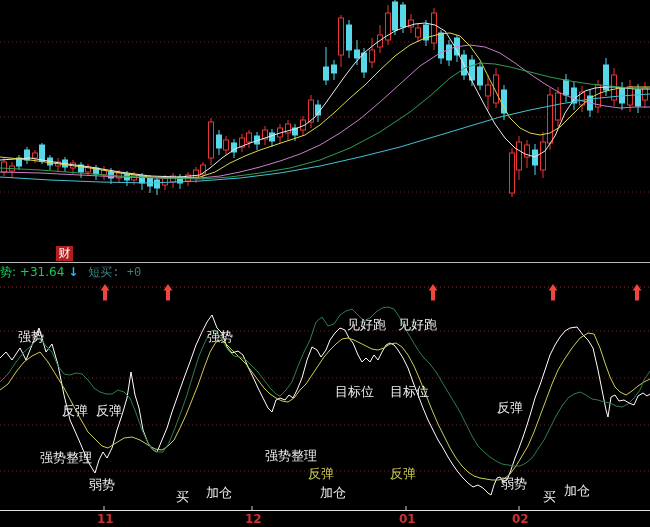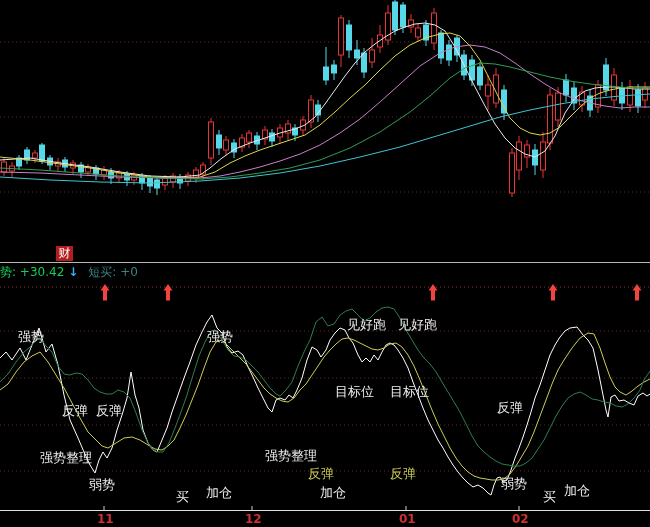--- a/index.html
+++ b/index.html
@@ -9,21 +9,21 @@
   #top-svg{top:0;}
   #lower-svg{top:281px;}
   #axis-svg{top:505px;}
   .corner-label{position:absolute;left:56px;top:246px;width:17px;height:15px;line-height:15px;
     background:#b21d1d;color:#ffffff;font-size:12px;text-align:center;}
   .divider{position:absolute;left:0;top:262px;width:650px;height:1px;background:#b9b9b9;}
   .indicator-header{position:absolute;left:0;top:264px;width:650px;height:16px;
     font-size:12px;line-height:16px;white-space:nowrap;}
   .trend{color:#10cf5a;}
   .dn-arrow{color:#2cb8f2;font-weight:bold;padding:0 4px;}
-  .shortbuy{color:#3e8181;padding-left:6px;}
+  .shortbuy{color:#3e8181;padding-left:6px;font-family:Liberation Mono, monospace;}
 </style>
 </head>
 <body>
 
 <div class="screen">
 
   <svg id="top-svg" width="650" height="262">
       <line x1="0" y1="42" x2="650" y2="42" stroke="#6b2323" stroke-width="1" stroke-dasharray="1 3"></line>
       <line x1="0" y1="117" x2="650" y2="117" stroke="#6b2323" stroke-width="1" stroke-dasharray="1 3"></line>
       <line x1="0" y1="192" x2="650" y2="192" stroke="#6b2323" stroke-width="1" stroke-dasharray="1 3"></line>
@@ -200,21 +200,21 @@
       <polyline points="0,172 40,173 80,175 120,177 160,178 200,178 220,176 240,172 260,167 280,161 300,154 320,145 340,133 360,119 380,102 400,84 420,66 440,53 455,47 470,45 485,47 500,53 515,63 530,74 545,84 560,93 575,99 590,103 605,106 620,108 635,107 650,107" fill="none" stroke="#c97fc9" stroke-width="1"></polyline>
       <polyline points="0,168 40,170 80,173 120,176 160,178 200,179 230,177 260,173 290,168 320,160 350,148 380,132 410,112 430,96 450,78 465,68 480,63 495,64 510,67 530,72 550,77 570,81 590,84 610,86 630,88 650,88" fill="none" stroke="#2f9e52" stroke-width="1"></polyline>
       <polyline points="0,177 50,180 100,182 150,183 200,181 240,178 280,173 320,166 360,157 400,147 440,135 470,126 500,117 530,110 560,104 590,99 620,96 650,94" fill="none" stroke="#3fc4d4" stroke-width="1"></polyline>
     </svg>
 
   <div class="corner-label">财</div>
 
   <div class="divider"></div>
 
   <div class="indicator-header">
-    <span class="trend">势: +30.42</span><span class="dn-arrow">↓</span><span class="shortbuy">短买: +0</span>
+    <span class="trend">势: +31.64</span><span class="dn-arrow">↓</span><span class="shortbuy">短买: +0</span>
   </div>
 
   <svg id="lower-svg" width="650" height="229">
       <line x1="0" y1="6" x2="650" y2="6" stroke="#8f3232" stroke-width="1" stroke-dasharray="1 3"></line>
       <line x1="0" y1="50" x2="650" y2="50" stroke="#6b2323" stroke-width="1" stroke-dasharray="1 3"></line>
       <line x1="0" y1="97" x2="650" y2="97" stroke="#6b2323" stroke-width="1" stroke-dasharray="1 3"></line>
       <line x1="0" y1="144" x2="650" y2="144" stroke="#6b2323" stroke-width="1" stroke-dasharray="1 3"></line>
       <line x1="0" y1="190" x2="650" y2="190" stroke="#6b2323" stroke-width="1" stroke-dasharray="1 3"></line>
       <path d="M 105 3 l 4.5 6.5 h -2.5 v 10 h -4 v -10 h -2.5 z" fill="#f0453c"></path>
       <path d="M 168 3 l 4.5 6.5 h -2.5 v 10 h -4 v -10 h -2.5 z" fill="#f0453c"></path>

